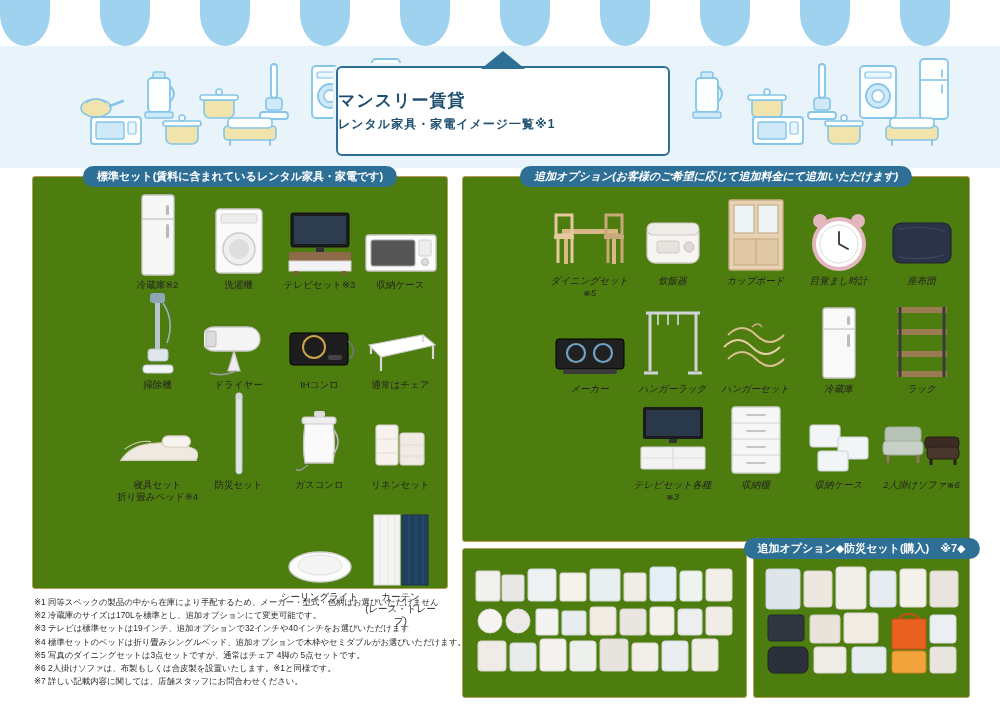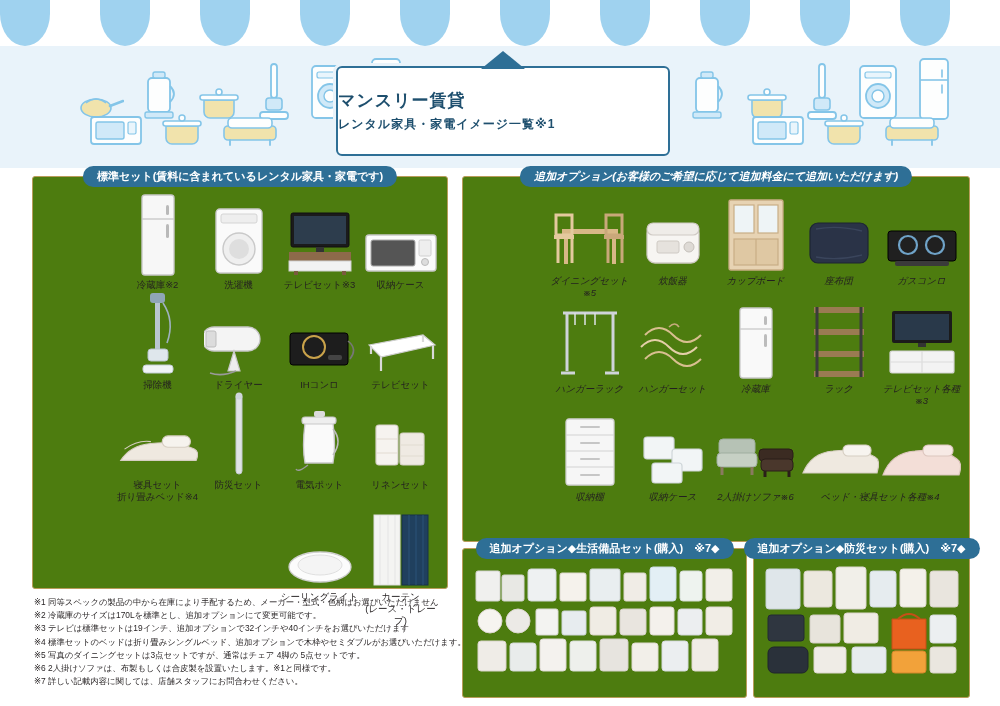--- a/index.html
+++ b/index.html
@@ -369,21 +369,21 @@
         <div class="cap">IHコンロ</div>
       </div>
 
       <div class="cell">
         <div class="thumb">
           <svg width="76" height="50" viewBox="0 0 76 50">
             <polygon points="6,18 60,8 72,18 18,30" fill="#ffffff" stroke="#cfcfcf" stroke-width="1.2"></polygon>
             <path d="M18 30 v14 M70 19 v13 M8 19 v8 M60 9 v6" stroke="#d9d9d9" stroke-width="2.2"></path>
           </svg>
         </div>
-        <div class="cap">テレビセット</div>
+        <div class="cap">通常はチェア</div>
       </div>
 
       <div class="cell">
         <div class="thumb">
           <svg width="86" height="52" viewBox="0 0 86 52">
             <path d="M4 36 q10 -16 32 -18 q28 -3 46 6 q6 3 2 12 z" fill="#efe9e0" stroke="#d6cec2" stroke-width="1.2"></path>
             <path d="M8 24 q14 -10 28 -8" stroke="#d6cec2" stroke-width="1.2" fill="none"></path>
             <rect x="48" y="10" width="30" height="12" rx="6" fill="#f6f3ee" stroke="#d6cec2" stroke-width="1.2"></rect>
           </svg>
         </div>
@@ -404,21 +404,21 @@
       <div class="cell">
         <div class="thumb">
           <svg width="56" height="72" viewBox="0 0 56 72">
             <path d="M13 18 h28 q3 24 0 40 h-28 q-3 -16 0 -40 z" fill="#fafafa" stroke="#c7c7c7" stroke-width="1.3"></path>
             <rect x="10" y="12" width="34" height="7" rx="3" fill="#eeeeee" stroke="#c7c7c7" stroke-width="1.2"></rect>
             <rect x="22" y="6" width="11" height="6" rx="2" fill="#dcdcdc"></rect>
             <path d="M41 24 q10 12 0 26" stroke="#bdbdbd" stroke-width="1.6" fill="none"></path>
             <path d="M16 60 q-10 8 -12 4" stroke="#9a9a9a" stroke-width="1.5" fill="none"></path>
           </svg>
         </div>
-        <div class="cap">電気ポット</div>
+        <div class="cap">ガスコンロ</div>
       </div>
 
       <div class="cell">
         <div class="thumb">
           <svg width="62" height="66" viewBox="0 0 62 66">
             <rect x="6" y="14" width="22" height="40" rx="3" fill="#f6f3ef" stroke="#d8d2c9" stroke-width="1.2"></rect>
             <rect x="30" y="22" width="24" height="32" rx="3" fill="#efeae3" stroke="#d8d2c9" stroke-width="1.2"></rect>
             <path d="M6 28 h22 M30 34 h24 M6 42 h22 M30 45 h24" stroke="#e2dcd2" stroke-width="1.2"></path>
           </svg>
         </div>
@@ -491,20 +491,32 @@
             <rect x="5" y="3" width="54" height="70" rx="2" fill="#e7d3b3" stroke="#c9ad85" stroke-width="1.3"></rect>
             <rect x="10" y="8" width="20" height="28" fill="#eef4f6" stroke="#c9ad85" stroke-width="1.2"></rect>
             <rect x="34" y="8" width="20" height="28" fill="#eef4f6" stroke="#c9ad85" stroke-width="1.2"></rect>
             <rect x="10" y="42" width="44" height="26" fill="#dfc8a3" stroke="#c9ad85" stroke-width="1.2"></rect>
             <path d="M32 42 v26" stroke="#c9ad85" stroke-width="1.2"></path>
           </svg>
         </div>
         <div class="cap">カップボード</div>
       </div>
 
+      <div class="cell">
+        <div class="thumb">
+          <svg width="62" height="62" viewBox="0 0 62 62">
+            <circle cx="31" cy="33" r="25" fill="#ffffff" stroke="#e3b7bd" stroke-width="4"></circle>
+            <circle cx="31" cy="33" r="19" fill="#ffffff" stroke="#d9d9d9" stroke-width="1"></circle>
+            <path d="M31 33 l0 -12 M31 33 l9 5" stroke="#333" stroke-width="1.8" stroke-linecap="round"></path>
+            <circle cx="12" cy="10" r="7" fill="#e3b7bd"></circle>
+            <circle cx="50" cy="10" r="7" fill="#e3b7bd"></circle>
+          </svg>
+        </div>
+        <div class="cap">目覚まし時計</div>
+      </div>
 
       <div class="cell">
         <div class="thumb">
           <svg width="70" height="62" viewBox="0 0 70 62">
             <rect x="6" y="12" width="58" height="40" rx="8" fill="#2a3347" stroke="#1d2533" stroke-width="1.2"></rect>
             <path d="M12 18 q22 -4 46 2" stroke="#3a455c" stroke-width="1.4" fill="none"></path>
             <path d="M12 46 q22 4 46 -2" stroke="#3a455c" stroke-width="1.4" fill="none"></path>
           </svg>
         </div>
         <div class="cap">座布団</div>
@@ -512,21 +524,21 @@
 
       <div class="cell">
         <div class="thumb">
           <svg width="78" height="56" viewBox="0 0 78 56">
             <rect x="5" y="14" width="68" height="30" rx="3" fill="#202020" stroke="#000" stroke-width="1"></rect>
             <circle cx="25" cy="28" r="9" fill="none" stroke="#6fa3c8" stroke-width="2.2"></circle>
             <circle cx="52" cy="28" r="9" fill="none" stroke="#6fa3c8" stroke-width="2.2"></circle>
             <rect x="12" y="44" width="54" height="5" rx="2" fill="#3a3a3a"></rect>
           </svg>
         </div>
-        <div class="cap">ガスコンロ</div>
+        <div class="cap">メーカー</div>
       </div>
 
       <div class="cell">
         <div class="thumb">
           <svg width="70" height="78" viewBox="0 0 70 78">
             <path d="M8 10 h54" stroke="#cfd4d8" stroke-width="3"></path>
             <path d="M12 10 v58 M58 10 v58" stroke="#cfd4d8" stroke-width="3"></path>
             <path d="M6 70 h14 M50 70 h14" stroke="#cfd4d8" stroke-width="3"></path>
             <path d="M20 10 v12 M30 10 v12 M40 10 v12" stroke="#dde1e4" stroke-width="1.5"></path>
           </svg>
@@ -629,21 +641,20 @@
             <rect x="124" y="14" width="30" height="11" rx="5" fill="#f7eae5" stroke="#dcc5bd" stroke-width="1.1"></rect>
           </svg>
         </div>
         <div class="cap">ベッド・寝具セット各種※4</div>
       </div>
 
     </div>
   </div>
 
   <div class="panel" id="panel-living">
-    <div class="panel-title">追加オプション◆生活備品セット(購入)　※7◆</div>
     <div class="photo-strip">
       <svg width="262" height="112" viewBox="0 0 262 112">
         <rect x="2" y="6" width="24" height="30" rx="2" fill="#f0f0ee" stroke="#d6d6d2" stroke-width="1"></rect>
         <rect x="28" y="10" width="22" height="26" rx="2" fill="#e8e8e4" stroke="#d6d6d2" stroke-width="1"></rect>
         <rect x="54" y="4" width="28" height="32" rx="3" fill="#eef1f2" stroke="#d3d8da" stroke-width="1"></rect>
         <rect x="86" y="8" width="26" height="28" rx="2" fill="#f5f2ec" stroke="#ddd8cf" stroke-width="1"></rect>
         <rect x="116" y="4" width="30" height="32" rx="2" fill="#e9eef0" stroke="#d0d6d8" stroke-width="1"></rect>
         <rect x="150" y="8" width="22" height="28" rx="2" fill="#f0ece6" stroke="#dcd6cd" stroke-width="1"></rect>
         <rect x="176" y="2" width="26" height="34" rx="3" fill="#e3eff5" stroke="#cbdce4" stroke-width="1"></rect>
         <rect x="206" y="6" width="22" height="30" rx="3" fill="#eef3ef" stroke="#d4ddd6" stroke-width="1"></rect>

